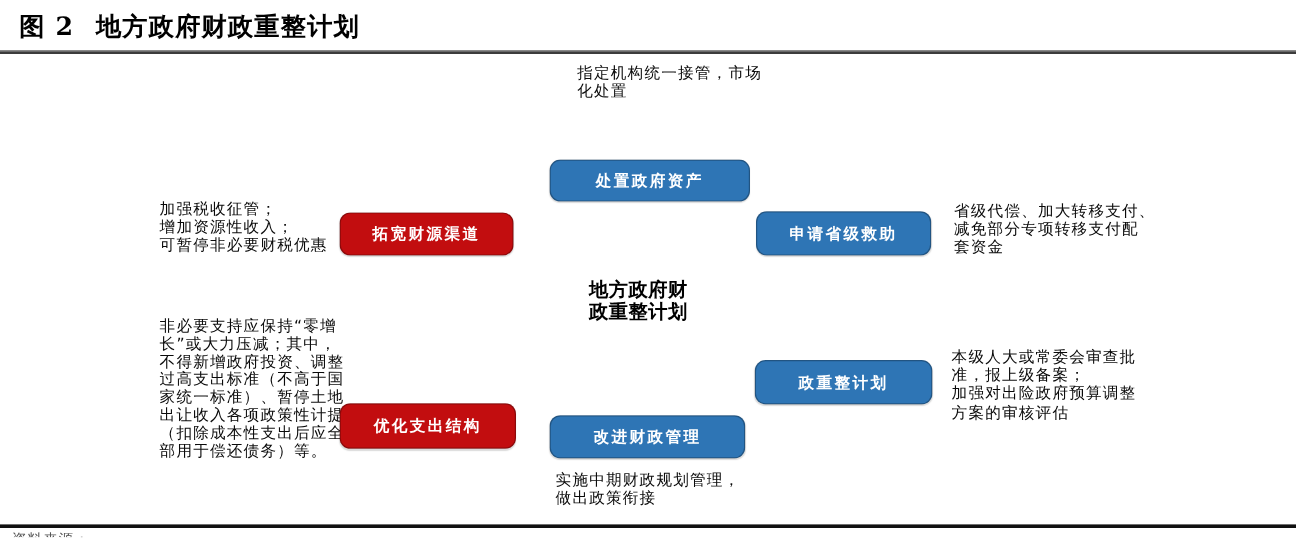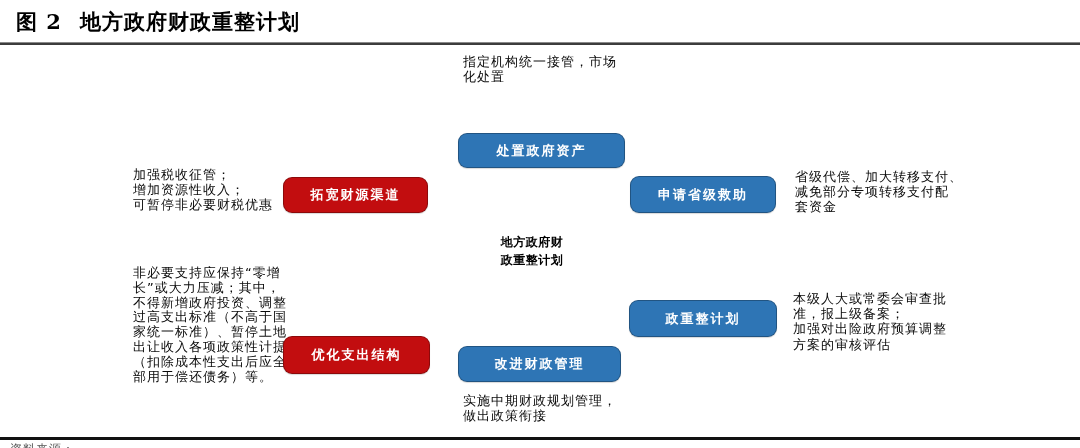--- a/index.html
+++ b/index.html
@@ -55,35 +55,35 @@
     letter-spacing: 1px;
     white-space: pre-line;
     color: #0a0a0a;
   }
   .center-label {
     position: absolute;
     left: 466px; top: 233px;
     width: 132px;
     text-align: center;
     font-weight: bold;
-    font-size: 12px;
+    font-size: 16px;
     line-height: 18px;
     letter-spacing: 0.5px;
     white-space: pre-line;
   }
 
   
   .box-dispose   { left: 458px; top: 105px; width: 167px; height: 35px; margin-top: 28px; }
   .box-expand    { left: 283px; top: 177px; width: 145px; height: 36px; }
   .box-provincial{ left: 630px; top: 176px; width: 146px; height: 37px; }
   .box-optimize  { left: 283px; top: 300px; width: 147px; height: 38px; margin-top: 36px; }
   .box-budget    { left: 629px; top: 300px; width: 148px; height: 37px; }
   .box-improve   { left: 458px; top: 346px; width: 163px; height: 36px; }
 
-  .note-dispose   { left: 463px; top: 54px;  width: 190px; }
+  .note-dispose   { left: 481px; top: 54px;  width: 190px; }
   .note-expand    { left: 133px; top: 167px; width: 180px; }
   .note-provincial{ left: 795px; top: 169px; width: 185px; }
   .note-optimize  { left: 133px; top: 266px; width: 182px; line-height: 14.8px; }
   .note-budget    { left: 793px; top: 291px; width: 185px; }
   .note-improve   { left: 463px; top: 393px; width: 195px; }
 
   
   .rule-bottom {
     position: absolute;
     left: 0; top: 437px;

